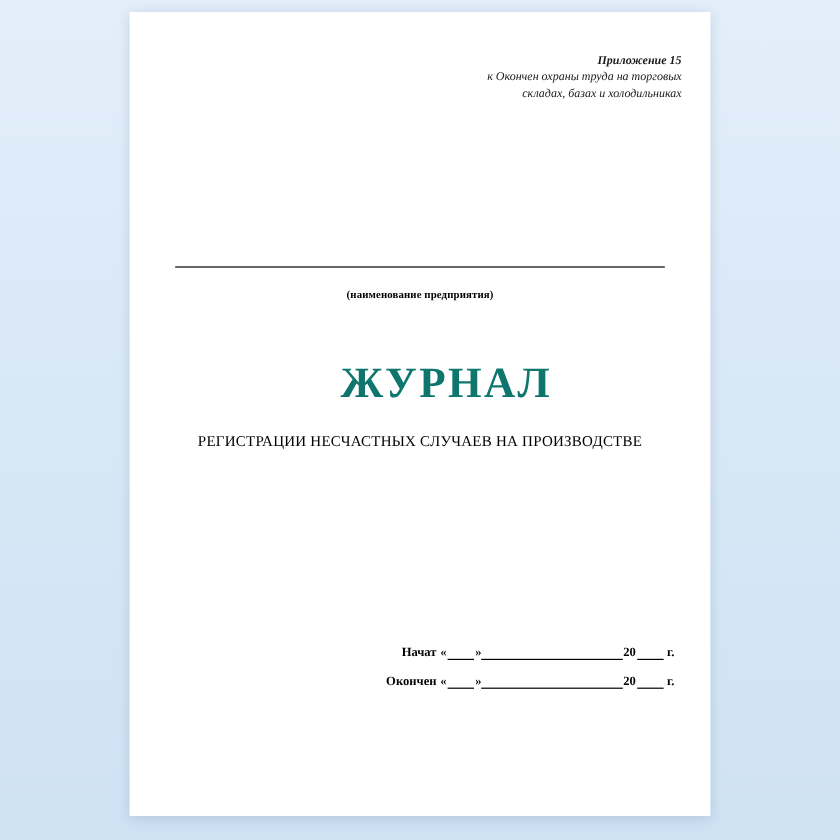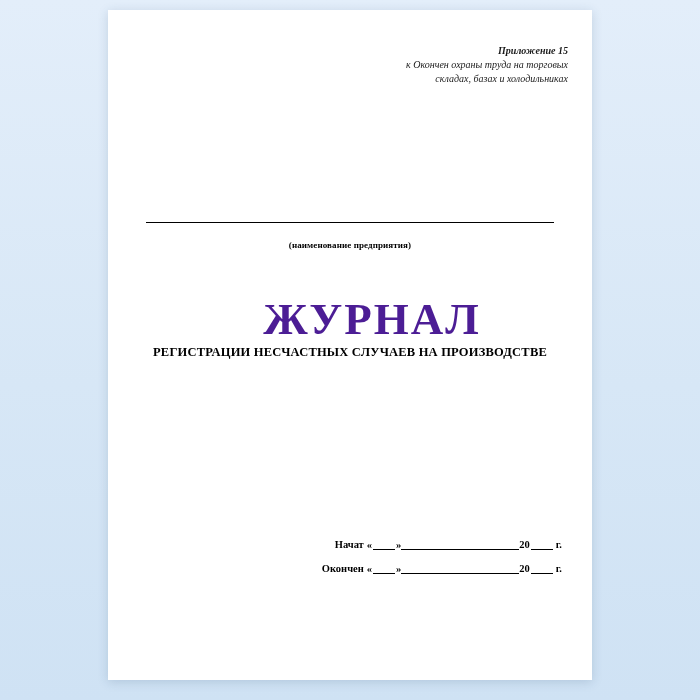--- a/index.html
+++ b/index.html
@@ -70,31 +70,31 @@
 
   
   .title-block {
     position: absolute;
     left: 0;
     right: 0;
     top: 285px;
     text-align: center;
   }
   .title-main {
-    font-size: 45px;
+    font-size: 36px;
     font-weight: bold;
     letter-spacing: 2px;
-    color: #4c1d95;
+    color: #0f766e;
     line-height: 48px;
     margin-left: 44px;
   }
   .title-sub {
-    margin-top: 2px;
+    margin-top: 18px;
     font-size: 12.5px;
-    font-weight: bold;
+    font-weight: normal;
     letter-spacing: 0.2px;
     color: #000;
   }
 
   
   .dates {
     position: absolute;
     right: 30px;
     top: 528px;
     width: 330px;

